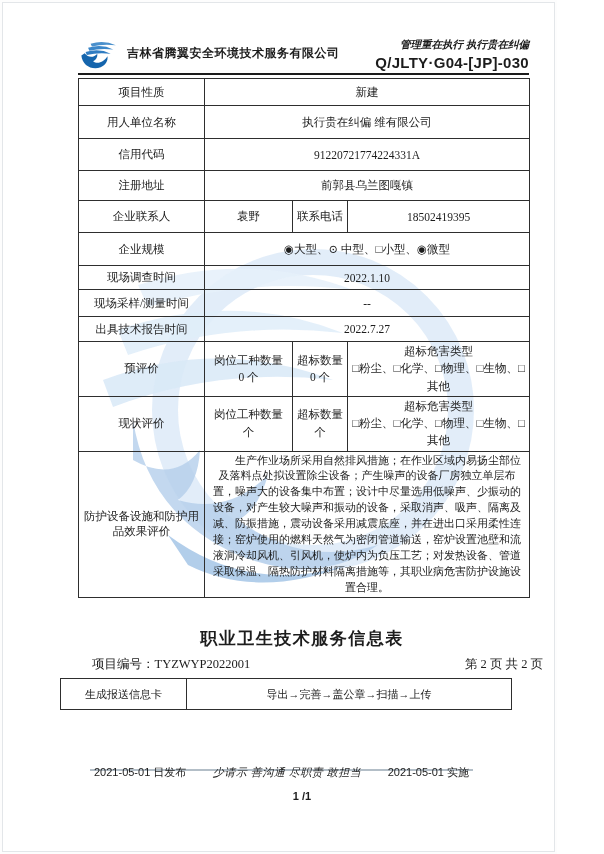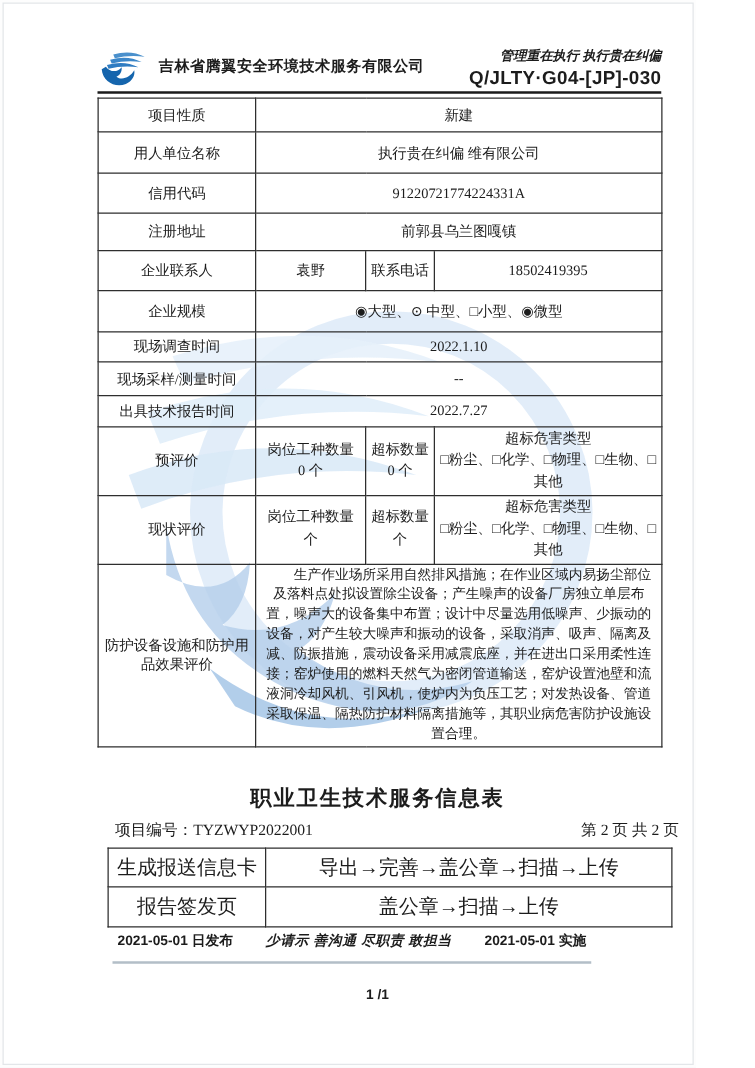--- a/index.html
+++ b/index.html
@@ -47,33 +47,33 @@
     position:absolute;top:627px;left:0;width:604px;text-align:center;
     font-family:"Liberation Sans","DejaVu Sans",sans-serif;font-weight:bold;
     font-size:17px;letter-spacing:1.5px;z-index:1;
   }
   .meta-row{
     position:absolute;top:656px;left:92px;width:451px;display:flex;
     justify-content:space-between;font-size:12.5px;z-index:1;
   }
   
   table.proc{
-    position:absolute;left:86px;top:678px;width:451px;z-index:1;
-    border-collapse:collapse;table-layout:fixed;font-size:16px;
+    position:absolute;left:60px;top:678px;width:451px;z-index:1;
+    border-collapse:collapse;table-layout:fixed;font-size:11px;
   }
   table.proc td{
     border:1px solid #2e2e2e;text-align:center;vertical-align:middle;
     padding:1px 4px;box-sizing:border-box;
   }
   
   .footer-line{position:absolute;left:90px;right:84px;top:769px;border-top:2px solid #b3bec7;z-index:1;}
   .footer{
-    position:absolute;left:94px;right:88px;top:745px;display:flex;
+    position:absolute;left:94px;right:88px;top:765px;display:flex;
     justify-content:space-between;align-items:baseline;z-index:1;
-    font-family:"Liberation Sans","DejaVu Sans",sans-serif;font-weight:bold;font-size:11px;
+    font-family:"Liberation Sans","DejaVu Sans",sans-serif;font-weight:normal;font-size:11px;
   }
   .footer .motto{font-style:italic;letter-spacing:0.5px;}
   .page-num{
     position:absolute;top:790px;left:0;width:604px;text-align:center;z-index:1;
     font-family:"Liberation Sans","DejaVu Sans",sans-serif;font-weight:bold;font-size:11px;
   }
 </style>
 </head>
 <body>
 
@@ -200,24 +200,20 @@
   <table class="proc">
     <colgroup>
         <col style="width:126px">
         <col style="width:325px">
       </colgroup>
     <tbody>
         <tr style="height:31px">
       <td>生成报送信息卡</td>
       <td>导出→完善→盖公章→扫描→上传</td>
     </tr>
-    <tr style="height:32px">
-      <td>报告签发页</td>
-      <td>盖公章→扫描→上传</td>
-    </tr>
   </tbody>
     </table>
 
   <div class="footer-line"></div>
   <div class="footer">
     <span>2021-05-01 日发布</span>
     <span class="motto">少请示 善沟通 尽职责 敢担当</span>
     <span>2021-05-01 实施</span>
   </div>
   <div class="page-num">1 /1</div>

